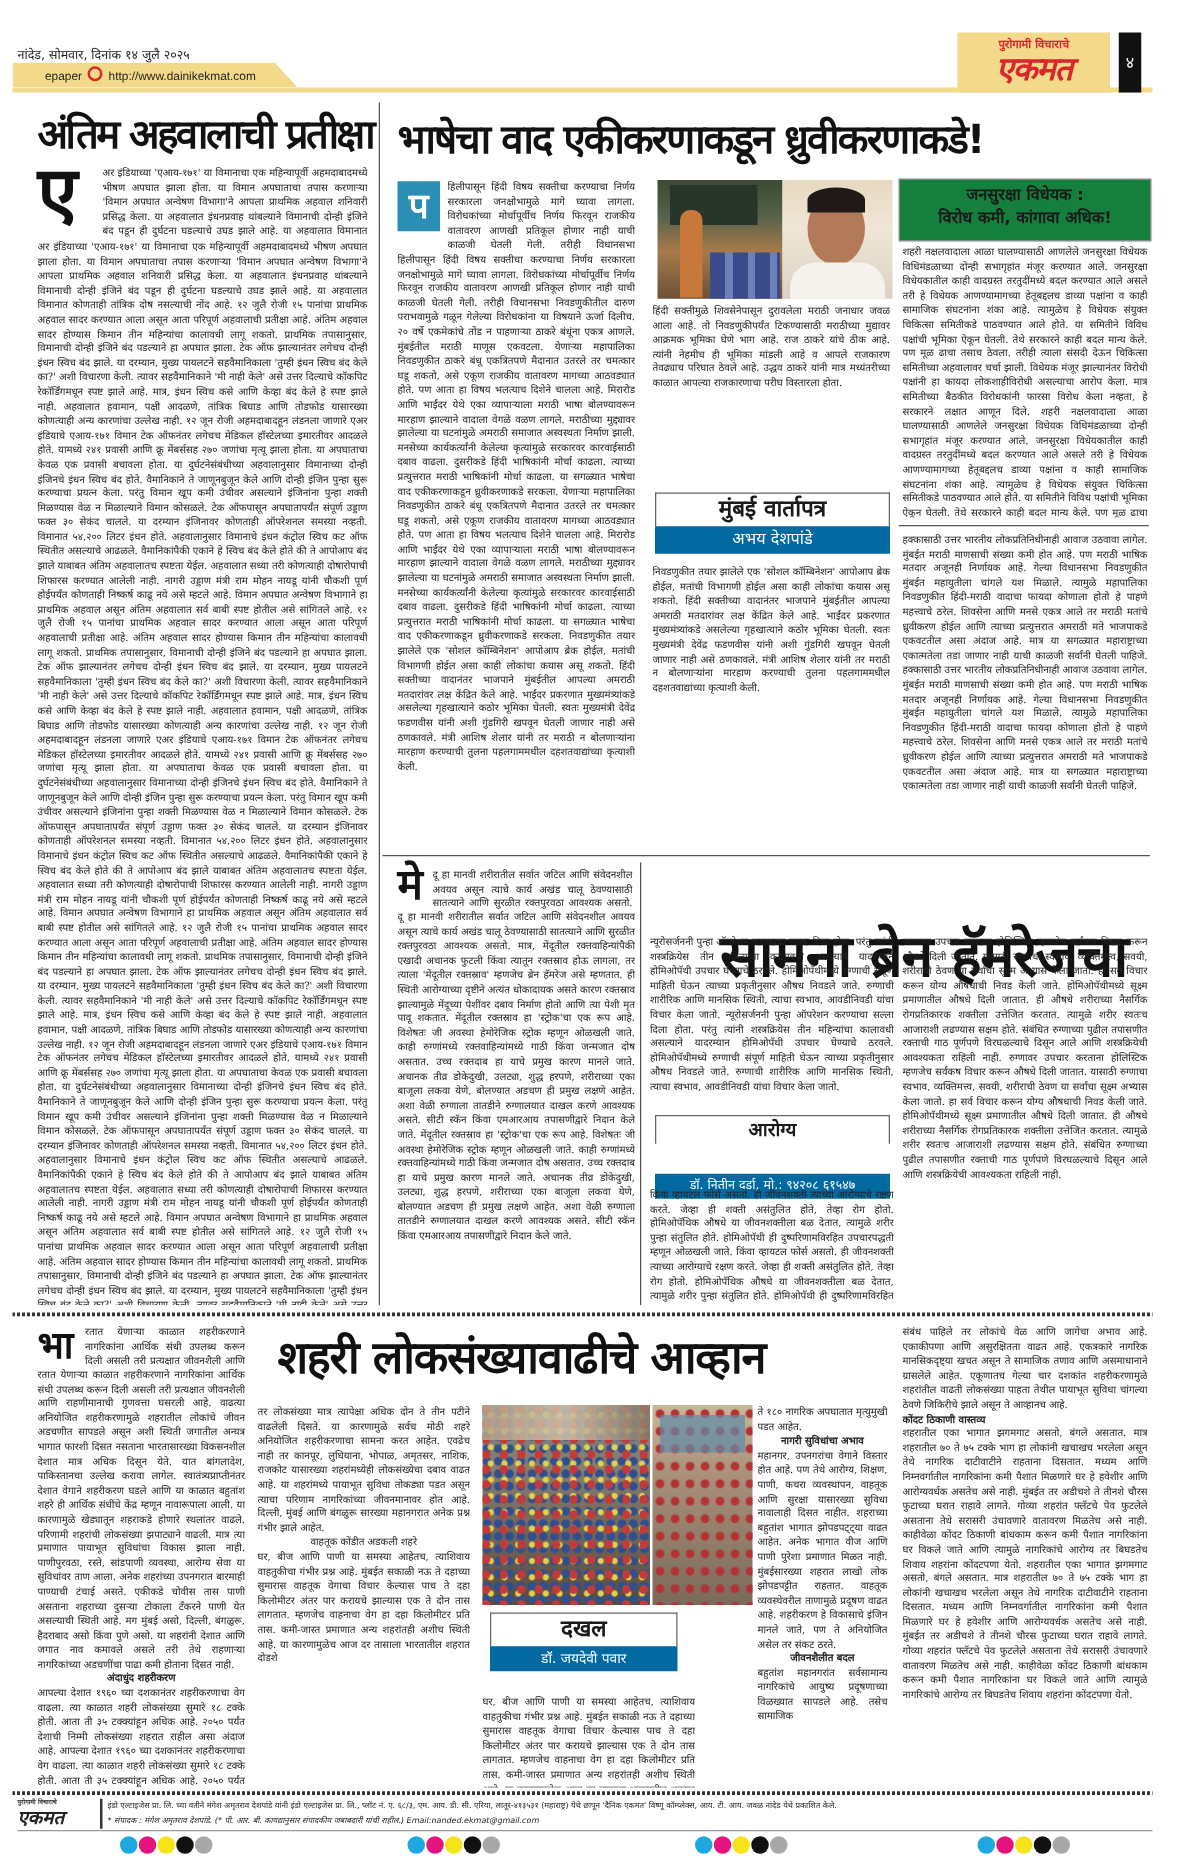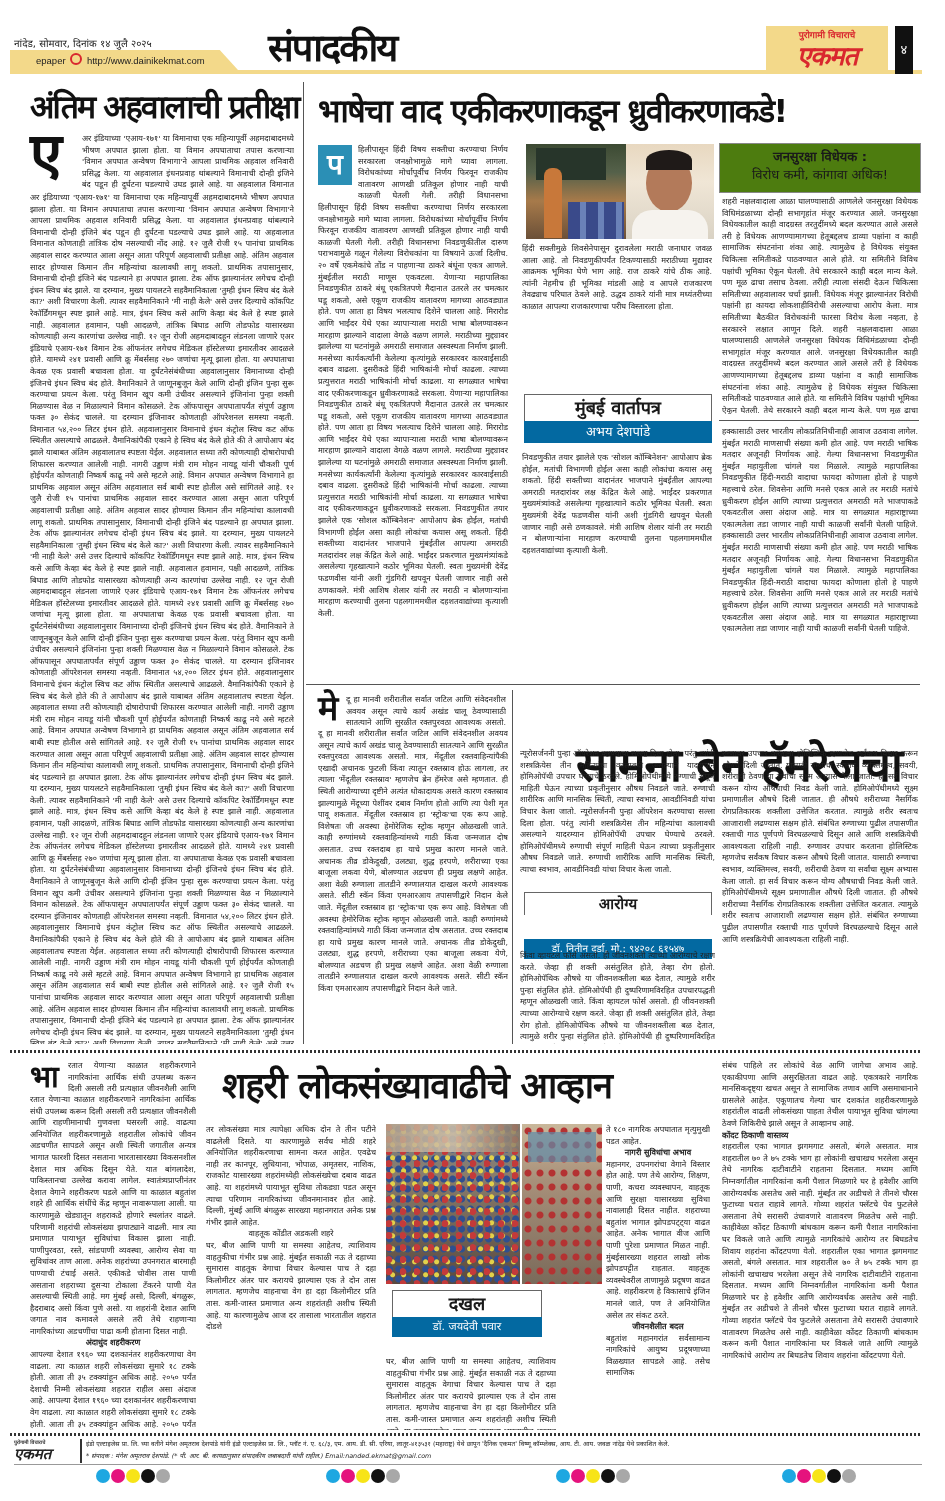--- a/index.html
+++ b/index.html
@@ -6,37 +6,36 @@
   body { width:945px; height:1501px; position:relative; overflow:hidden; font-family:"DejaVu Serif", serif; color:#1a1a1a; }
   .abs { position:absolute; }
   .txt { font-size:8px; line-height:11.6px; text-align:justify; color:#222; overflow:hidden; word-break:break-word; font-family:"DejaVu Serif", serif; }
   .hl { font-family:"DejaVu Sans", sans-serif; font-weight:bold; color:#111; white-space:nowrap; letter-spacing:-1px; }
   .vline { position:absolute; width:1px; background:#555; }
   .hline { position:absolute; height:1px; background:#555; }
   .dotline { position:absolute; height:3px; background:repeating-linear-gradient(90deg,#333 0 2px,transparent 2px 4px); }
   .photo { position:absolute; overflow:hidden; }
   .dot { display:inline-block; width:14px; height:14px; border-radius:50%; margin-right:1px; }
   .reg { position:absolute; top:1468px; }
-  .colbox { position:absolute; border:1px solid #888; background:#4d7c0f; }
+  .colbox { position:absolute; border:1px solid #888; background:#15803d; }
   .byline-top { background:#fff; border:1px solid #666; border-bottom:none; text-align:center; font-family:"DejaVu Sans",sans-serif; font-weight:bold; }
   .byline-bot { background:#0369a1; color:#fff; text-align:center; font-family:"DejaVu Sans",sans-serif; }
   .dropcap { position:absolute; font-family:"DejaVu Serif",serif; font-weight:bold; color:#111; }
 </style>
 </head>
 <body>
 
 <div class="abs" style="left:0;top:0;width:945px;height:74px;">
   <div class="abs" style="left:14px;top:36px;font-family:'DejaVu Sans',sans-serif;font-size:10px;color:#222;">नांदेड, सोमवार, दिनांक १४ जुलै २०२५</div>
   <div class="abs" style="left:10px;top:50px;width:228px;height:20px;background:#f3d98a;clip-path:polygon(0 0,92% 0,100% 100%,0 100%);"></div>
   <div class="abs" style="left:36px;top:53px;font-family:Liberation Sans, sans-serif;font-size:9.5px;color:#222;white-space:nowrap;">
     <span>epaper</span>
     <span style="display:inline-block;width:8px;height:8px;border-radius:50%;border:2px solid #d9272e;vertical-align:-1px;margin:0 2px;"></span>
     <span>http://www.dainikekmat.com</span>
   </div>
-  <div class="abs hl" style="left:268px;top:20px;font-size:38px;letter-spacing:-2px;">संपादकीय</div>
   <div class="abs" style="left:10px;top:70px;width:912px;height:4px;background:#f3d98a;"></div>
   <div class="abs" style="left:766px;top:26px;width:122px;height:48px;background:#f3d98a;">
     <div style="text-align:center;font-family:'DejaVu Sans',sans-serif;font-size:9px;font-weight:bold;color:#d9272e;margin-top:2px;">पुरोगामी विचाराचे</div>
     <div style="text-align:center;font-family:'DejaVu Sans',sans-serif;font-size:26px;font-weight:bold;font-style:italic;color:#d9272e;line-height:30px;letter-spacing:-1px;">एकमत</div>
   </div>
   <div class="abs" style="left:895px;top:26px;width:18px;height:48px;background:#111;color:#fff;">
     <div style="text-align:center;font-family:'DejaVu Sans',sans-serif;font-size:13px;margin-top:14px;">४</div>
   </div>
 </div>
 
@@ -78,21 +77,21 @@
 <div class="abs txt" style="left:522px;top:243px;width:190px;height:140px;">हिंदी सक्तीमुळे शिवसेनेपासून दुरावलेला मराठी जनाधार जवळ आला आहे. तो निवडणुकीपर्यंत टिकण्यासाठी मराठीच्या मुद्यावर आक्रमक भूमिका घेणे भाग आहे. राज ठाकरे यांचे ठीक आहे. त्यांनी नेहमीच ही भूमिका मांडली आहे व आपले राजकारण तेवढ्याच परिघात ठेवले आहे. उद्धव ठाकरे यांनी मात्र मध्यंतरीच्या काळात आपल्या राजकारणाचा परीघ विस्तारला होता.</div>
 
 <div class="abs" style="left:524px;top:394px;width:188px;">
   <div class="byline-top" style="font-size:18px;line-height:26px;">मुंबई वार्तापत्र</div>
   <div class="byline-bot" style="font-size:13px;line-height:22px;">अभय देशपांडे</div>
 </div>
 <div class="abs txt" style="left:522px;top:452px;width:190px;height:228px;">निवडणुकीत तयार झालेले एक 'सोशल कॉम्बिनेशन' आपोआप ब्रेक होईल, मतांची विभागणी होईल असा काही लोकांचा कयास असू शकतो. हिंदी सक्तीच्या वादानंतर भाजपाने मुंबईतील आपल्या अमराठी मतदारांवर लक्ष केंद्रित केले आहे. भाईंदर प्रकरणात मुख्यमंत्र्यांकडे असलेल्या गृहखात्याने कठोर भूमिका घेतली. स्वतः मुख्यमंत्री देवेंद्र फडणवीस यांनी अशी गुंडगिरी खपवून घेतली जाणार नाही असे ठणकावले. मंत्री आशिष शेलार यांनी तर मराठी न बोलणाऱ्यांना मारहाण करण्याची तुलना पहलगाममधील दहशतवाद्यांच्या कृत्याशी केली.</div>
 
 <div class="colbox" style="left:719px;top:143px;width:200px;height:48px;">
   <div style="text-align:center;font-family:'DejaVu Sans',sans-serif;font-weight:bold;font-size:13px;line-height:18px;margin-top:4px;">जनसुरक्षा विधेयक :</div>
-  <div style="text-align:center;font-family:'DejaVu Sans',sans-serif;font-weight:normal;font-size:13px;line-height:18px;">विरोध कमी, कांगावा अधिक!</div>
+  <div style="text-align:center;font-family:'DejaVu Sans',sans-serif;font-weight:bold;font-size:13px;line-height:18px;">विरोध कमी, कांगावा अधिक!</div>
 </div>
 <div class="abs txt" style="left:722px;top:196px;width:196px;height:218px;">
   <span>शहरी नक्षलवादाला आळा घालण्यासाठी आणलेले जनसुरक्षा विधेयक विधिमंडळाच्या दोन्ही सभागृहांत मंजूर करण्यात आले. जनसुरक्षा विधेयकातील काही वादग्रस्त तरतुदींमध्ये बदल करण्यात आले असले तरी हे विधेयक आणण्यामागच्या हेतूबद्दलच डाव्या पक्षांना व काही सामाजिक संघटनांना शंका आहे. त्यामुळेच हे विधेयक संयुक्त चिकित्सा समितीकडे पाठवण्यात आले होते. या समितीने विविध पक्षांची भूमिका ऐकून घेतली. तेथे सरकारने काही बदल मान्य केले. पण मूळ ढाचा तसाच ठेवला. तरीही त्याला संसदी देऊन चिकित्सा समितीच्या अहवालावर चर्चा झाली. विधेयक मंजूर झाल्यानंतर विरोधी पक्षांनी हा कायदा लोकशाहीविरोधी असल्याचा आरोप केला. मात्र समितीच्या बैठकीत विरोधकांनी फारसा विरोध केला नव्हता, हे सरकारने लक्षात आणून दिले.</span>
   <span>शहरी नक्षलवादाला आळा घालण्यासाठी आणलेले जनसुरक्षा विधेयक विधिमंडळाच्या दोन्ही सभागृहांत मंजूर करण्यात आले. जनसुरक्षा विधेयकातील काही वादग्रस्त तरतुदींमध्ये बदल करण्यात आले असले तरी हे विधेयक आणण्यामागच्या हेतूबद्दलच डाव्या पक्षांना व काही सामाजिक संघटनांना शंका आहे. त्यामुळेच हे विधेयक संयुक्त चिकित्सा समितीकडे पाठवण्यात आले होते. या समितीने विविध पक्षांची भूमिका ऐकून घेतली. तेथे सरकारने काही बदल मान्य केले. पण मूळ ढाचा तसाच ठेवला. तरीही त्याला संसदी देऊन चिकित्सा समितीच्या अहवालावर चर्चा झाली. विधेयक मंजूर झाल्यानंतर विरोधी पक्षांनी हा कायदा लोकशाहीविरोधी असल्याचा आरोप केला. मात्र समितीच्या बैठकीत विरोधकांनी फारसा विरोध केला नव्हता, हे सरकारने लक्षात आणून दिले.</span>
 </div>
 <div class="hline" style="left:719px;top:420px;width:200px;"></div>
 <div class="abs txt" style="left:722px;top:426px;width:196px;height:254px;">
   <span>हक्कासाठी उत्तर भारतीय लोकप्रतिनिधीनाही आवाज उठवावा लागेल. मुंबईत मराठी माणसाची संख्या कमी होत आहे. पण मराठी भाषिक मतदार अजूनही निर्णायक आहे. गेल्या विधानसभा निवडणुकीत मुंबईत महायुतीला चांगले यश मिळाले. त्यामुळे महापालिका निवडणुकीत हिंदी-मराठी वादाचा फायदा कोणाला होतो हे पाहणे महत्त्वाचे ठरेल. शिवसेना आणि मनसे एकत्र आले तर मराठी मतांचे ध्रुवीकरण होईल आणि त्याच्या प्रत्युत्तरात अमराठी मते भाजपाकडे एकवटतील असा अंदाज आहे. मात्र या सगळ्यात महाराष्ट्राच्या एकात्मतेला तडा जाणार नाही याची काळजी सर्वांनी घेतली पाहिजे.</span>
   <span>हक्कासाठी उत्तर भारतीय लोकप्रतिनिधीनाही आवाज उठवावा लागेल. मुंबईत मराठी माणसाची संख्या कमी होत आहे. पण मराठी भाषिक मतदार अजूनही निर्णायक आहे. गेल्या विधानसभा निवडणुकीत मुंबईत महायुतीला चांगले यश मिळाले. त्यामुळे महापालिका निवडणुकीत हिंदी-मराठी वादाचा फायदा कोणाला होतो हे पाहणे महत्त्वाचे ठरेल. शिवसेना आणि मनसे एकत्र आले तर मराठी मतांचे ध्रुवीकरण होईल आणि त्याच्या प्रत्युत्तरात अमराठी मते भाजपाकडे एकवटतील असा अंदाज आहे. मात्र या सगळ्यात महाराष्ट्राच्या एकात्मतेला तडा जाणार नाही याची काळजी सर्वांनी घेतली पाहिजे.</span>
 </div>

